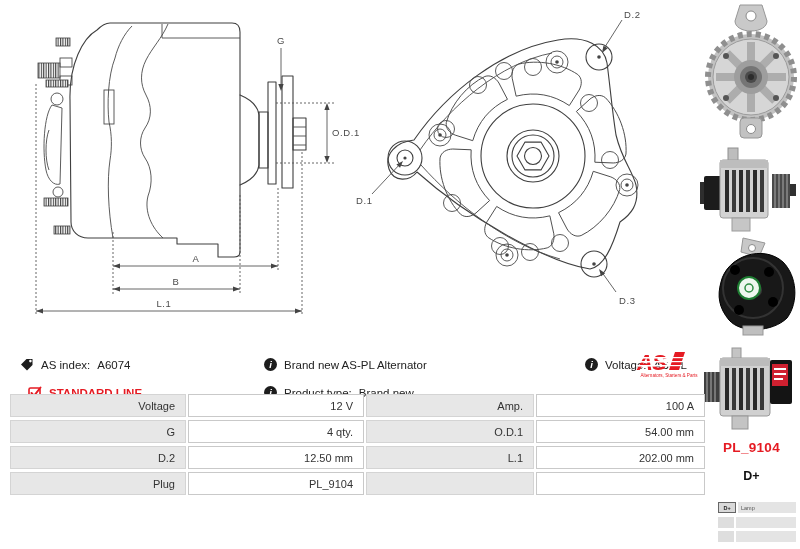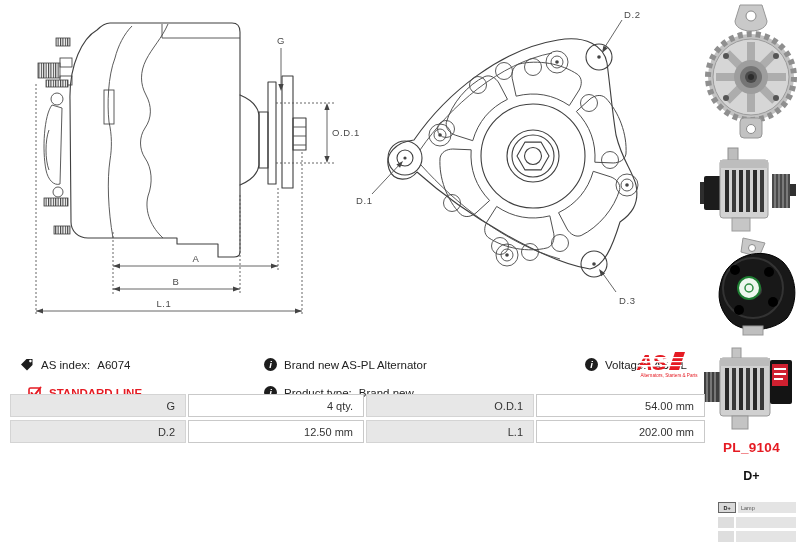--- a/index.html
+++ b/index.html
@@ -306,31 +306,43 @@
   </svg>
 
   <table class="spec-table">
     <colgroup>
         <col style="width:176px">
         <col style="width:176px">
         <col style="width:168px">
         <col style="width:169px">
       </colgroup>
     <tbody>
+        <tr>
+      <td class="lab">Voltage</td>
+      <td class="val">12 V</td>
+      <td class="lab">Amp.</td>
+      <td class="val">100 A</td>
+    </tr>
     <tr>
       <td class="lab">G</td>
       <td class="val">4 qty.</td>
       <td class="lab">O.D.1</td>
       <td class="val">54.00 mm</td>
     </tr>
     <tr>
       <td class="lab">D.2</td>
       <td class="val">12.50 mm</td>
       <td class="lab">L.1</td>
       <td class="val">202.00 mm</td>
+    </tr>
+    <tr>
+      <td class="lab">Plug</td>
+      <td class="val">PL_9104</td>
+      <td class="lab"></td>
+      <td class="val"></td>
     </tr>
   </tbody>
     </table>
 
   <div class="plug-code">PL_9104</div>
   <div class="terminal">D+</div>
 
   <div class="pin-table">
     <div class="pin-row first">
       <div class="pin-cell">D+</div>

